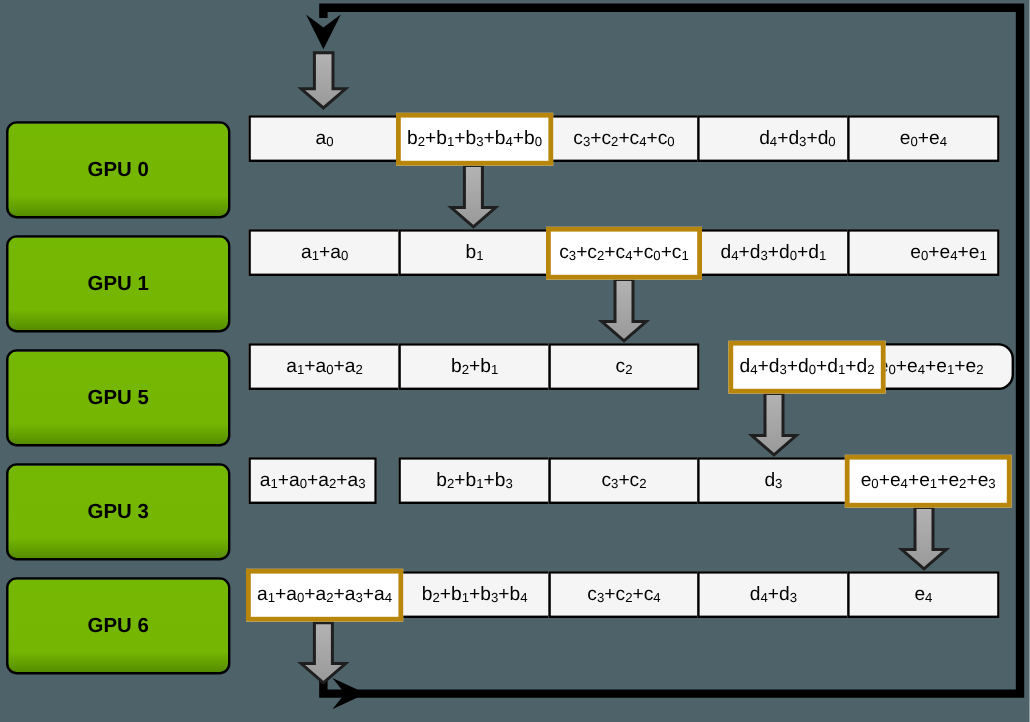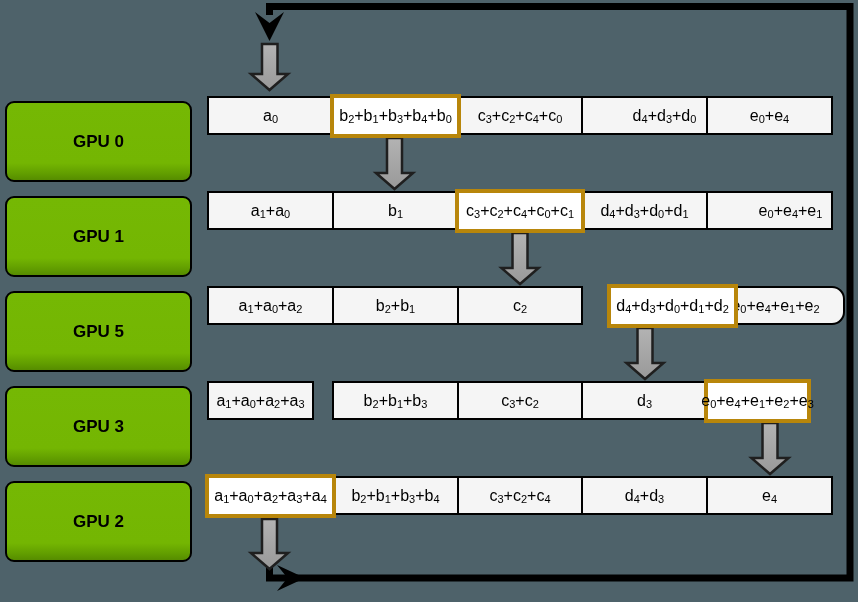--- a/index.html
+++ b/index.html
@@ -50,21 +50,21 @@
   <div class="gpu-box" style="top:169px">
       <span class="gpu-label">GPU 1</span>
     </div>
   <div class="gpu-box" style="top:264px">
       <span class="gpu-label">GPU 5</span>
     </div>
   <div class="gpu-box" style="top:359px">
       <span class="gpu-label">GPU 3</span>
     </div>
   <div class="gpu-box" style="top:454px">
-      <span class="gpu-label">GPU 2</span>
+      <span class="gpu-label">GPU 6</span>
     </div>
 
   <div class="row" style="top:96px">
       <div class="cell" style="left: 0px; width: 127px;">a<sub>0</sub></div>
       <div class="cell hl" style="left: 123px; width: 131px;">b<sub>2</sub>+b<sub>1</sub>+b<sub>3</sub>+b<sub>4</sub>+b<sub>0</sub></div>
       <div class="cell" style="left: 250px; width: 126px;">c<sub>3</sub>+c<sub>2</sub>+c<sub>4</sub>+c<sub>0</sub></div>
       <div class="cell" style="left: 374px; width: 127px; padding-left: 40px;">d<sub>4</sub>+d<sub>3</sub>+d<sub>0</sub></div>
       <div class="cell" style="left: 499px; width: 127px; text-align: right;">e<sub>0</sub>+e<sub>4</sub></div>
     </div>
   <div class="row" style="top:191px">
@@ -79,21 +79,21 @@
       <div class="cell" style="left: 125px; width: 127px;">b<sub>2</sub>+b<sub>1</sub></div>
       <div class="cell" style="left: 250px; width: 126px;">c<sub>2</sub></div>
       <div class="cell hl" style="left: 372px; width: 131px; margin-left: 28px;">d<sub>4</sub>+d<sub>3</sub>+d<sub>0</sub>+d<sub>1</sub>+d<sub>2</sub></div>
       <div class="cell" style="left: 499px; width: 139px; border-radius: 13px;">e<sub>0</sub>+e<sub>4</sub>+e<sub>1</sub>+e<sub>2</sub></div>
     </div>
   <div class="row" style="top:381px">
       <div class="cell" style="left: 0px; width: 107px;">a<sub>1</sub>+a<sub>0</sub>+a<sub>2</sub>+a<sub>3</sub></div>
       <div class="cell" style="left: 125px; width: 127px;">b<sub>2</sub>+b<sub>1</sub>+b<sub>3</sub></div>
       <div class="cell" style="left: 250px; width: 126px;">c<sub>3</sub>+c<sub>2</sub></div>
       <div class="cell" style="left: 374px; width: 127px;">d<sub>3</sub></div>
-      <div class="cell hl" style="left: 497px; width: 107px;">e<sub>0</sub>+e<sub>4</sub>+e<sub>1</sub>+e<sub>2</sub>+e<sub>3</sub></div>
+      <div class="cell hl" style="left: 497px; width: 139px;">e<sub>0</sub>+e<sub>4</sub>+e<sub>1</sub>+e<sub>2</sub>+e<sub>3</sub></div>
     </div>
   <div class="row" style="top:476px">
       <div class="cell hl" style="left: -2px; width: 131px;">a<sub>1</sub>+a<sub>0</sub>+a<sub>2</sub>+a<sub>3</sub>+a<sub>4</sub></div>
       <div class="cell" style="left: 125px; width: 127px;">b<sub>2</sub>+b<sub>1</sub>+b<sub>3</sub>+b<sub>4</sub></div>
       <div class="cell" style="left: 250px; width: 126px;">c<sub>3</sub>+c<sub>2</sub>+c<sub>4</sub></div>
       <div class="cell" style="left: 374px; width: 127px;">d<sub>4</sub>+d<sub>3</sub></div>
       <div class="cell" style="left: 499px; width: 127px;">e<sub>4</sub></div>
     </div>
 </div>
 

